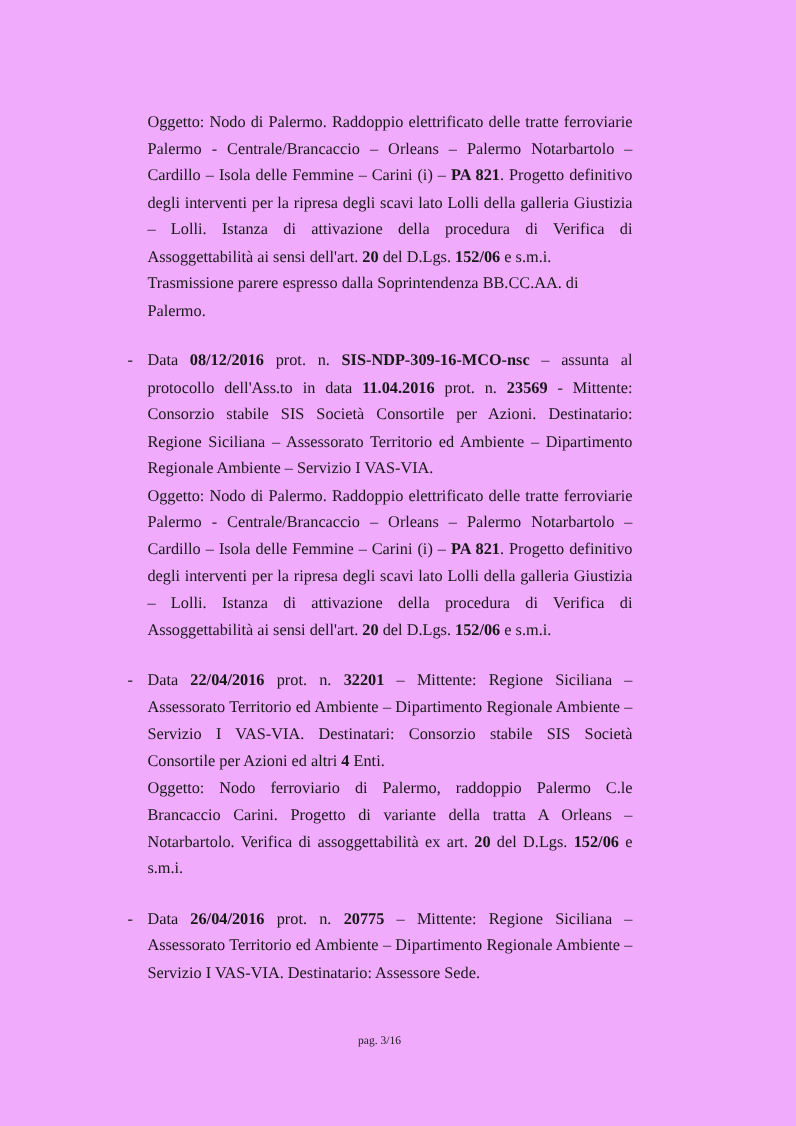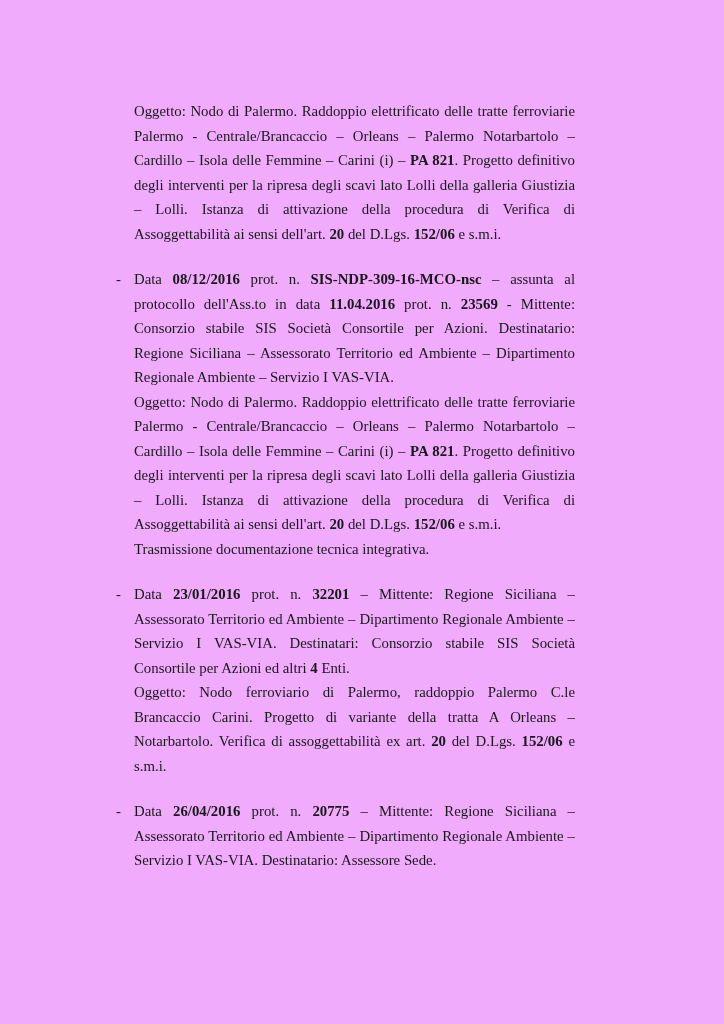--- a/index.html
+++ b/index.html
@@ -59,30 +59,31 @@
   }
 </style>
 </head>
 <body>
 
 <div class="page">
   <div class="content" id="doc-content">
       <div class="section">
 
   <p class="para">Oggetto: Nodo di Palermo. Raddoppio elettrificato delle tratte ferroviarie Palermo - Centrale/Brancaccio – Orleans – Palermo Notarbartolo – Cardillo – Isola delle Femmine – Carini (i) – <b>PA 821</b>. Progetto definitivo degli interventi per la ripresa degli scavi lato Lolli della galleria Giustizia – Lolli. Istanza di attivazione della procedura di Verifica di Assoggettabilità ai sensi dell'art. <b>20</b> del D.Lgs. <b>152/06</b> e s.m.i.</p>
+        <p class="para nojust">Trasmissione parere espresso dalla Soprintendenza BB.CC.AA. di Palermo.</p>
       </div>
       <div class="section">
     <span class="bullet">-</span>
   <p class="para">Data <b>08/12/2016</b> prot. n. <b>SIS-NDP-309-16-MCO-nsc</b> – assunta al protocollo dell'Ass.to in data <b>11.04.2016</b> prot. n. <b>23569</b> - Mittente: Consorzio stabile SIS Società Consortile per Azioni. Destinatario: Regione Siciliana – Assessorato Territorio ed Ambiente – Dipartimento Regionale Ambiente – Servizio I VAS-VIA.</p>
         <p class="para">Oggetto: Nodo di Palermo. Raddoppio elettrificato delle tratte ferroviarie Palermo - Centrale/Brancaccio – Orleans – Palermo Notarbartolo – Cardillo – Isola delle Femmine – Carini (i) – <b>PA 821</b>. Progetto definitivo degli interventi per la ripresa degli scavi lato Lolli della galleria Giustizia – Lolli. Istanza di attivazione della procedura di Verifica di Assoggettabilità ai sensi dell'art. <b>20</b> del D.Lgs. <b>152/06</b> e s.m.i.</p>
-        <p class="para nojust">Trasmissione documentazione tecnica integrativa.</p>
       </div>
       <div class="section">
     <span class="bullet">-</span>
-  <p class="para">Data <b>23/01/2016</b> prot. n. <b>32201</b> – Mittente: Regione Siciliana – Assessorato Territorio ed Ambiente – Dipartimento Regionale Ambiente – Servizio I VAS-VIA. Destinatari: Consorzio stabile SIS Società Consortile per Azioni ed altri <b>4</b> Enti.</p>
+  <p class="para">Data <b>22/04/2016</b> prot. n. <b>32201</b> – Mittente: Regione Siciliana – Assessorato Territorio ed Ambiente – Dipartimento Regionale Ambiente – Servizio I VAS-VIA. Destinatari: Consorzio stabile SIS Società Consortile per Azioni ed altri <b>4</b> Enti.</p>
         <p class="para">Oggetto: Nodo ferroviario di Palermo, raddoppio Palermo C.le Brancaccio Carini. Progetto di variante della tratta A Orleans – Notarbartolo. Verifica di assoggettabilità ex art. <b>20</b> del D.Lgs. <b>152/06</b> e s.m.i.</p>
       </div>
       <div class="section">
     <span class="bullet">-</span>
   <p class="para">Data <b>26/04/2016</b> prot. n. <b>20775</b> – Mittente: Regione Siciliana – Assessorato Territorio ed Ambiente – Dipartimento Regionale Ambiente – Servizio I VAS-VIA. Destinatario: Assessore Sede.</p>
       </div>
     </div>
+  <div class="footer">pag. 3/16</div>
 </div>
 
 </body></html>

